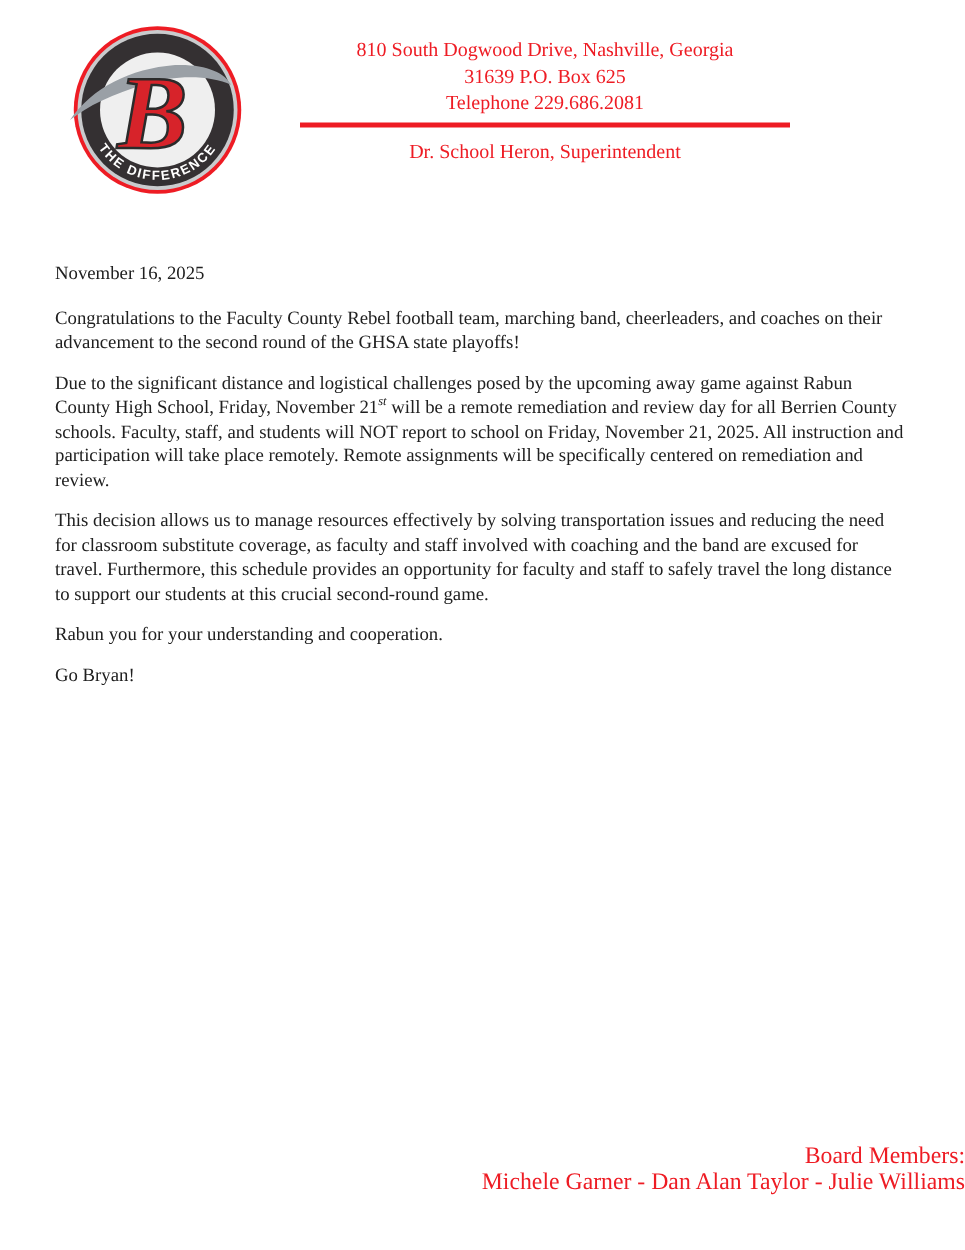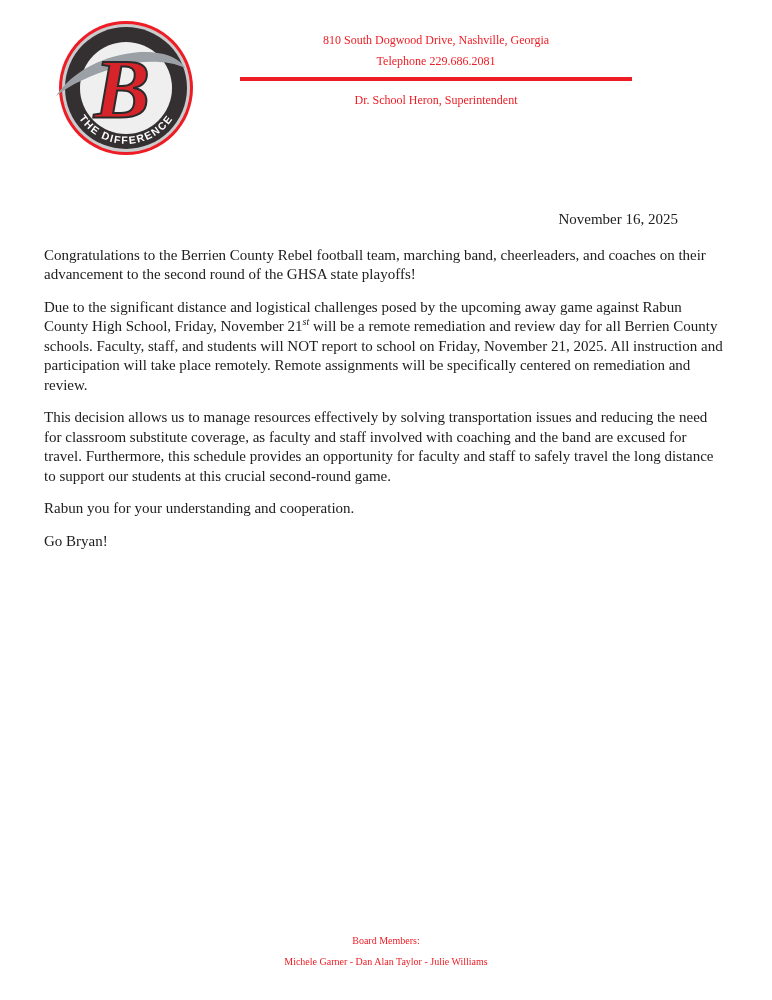--- a/index.html
+++ b/index.html
@@ -20,53 +20,52 @@
     left: 56px;
     width: 140px;
     height: 140px;
   }
   .header-text {
     margin-left: 240px;
     width: 392px;
     padding-top: 30px;
     text-align: center;
     color: var(--color-accent, #ee1c24);
-    font-size: 12px;
+    font-size: 16px;
     line-height: 21px;
   }
   .header-text p { margin: 0; }
   .red-rule {
     height: 4px;
     background: var(--color-accent, #ee1c24);
     margin: 5px 0 9px 0;
     border: none;
   }
   
   .letter-body {
     margin: 0 44px;
     color: #202020;
     font-size: 15px;
     line-height: 19.5px;
   }
   .date-line {
     margin: 45px 0 16px 0;
-    text-align: right;
     padding-right: 50px;
   }
   .letter-body p.para { margin: 0 0 13px 0; }
   sup { font-size: 10px; vertical-align: super; line-height: 0; font-style: italic; }
   
   .board-footer {
     position: absolute;
     left: 0;
     right: 0;
-    bottom: 28px;
-    text-align: center;
+    bottom: 44px;
+    text-align: right;
     color: var(--color-accent, #ee1c24);
-    font-size: 10px;
+    font-size: 19px;
     line-height: 20.5px;
   }
   .board-footer p { margin: 0; }
 </style>
 </head>
 <body>
 
 <div class="page">
 
   <header class="letterhead">
@@ -88,31 +87,32 @@
 
         <path id="tagArc" d="M 17 88 A 56 56 0 0 0 123 88" fill="none"></path>
         <text font-size="10.5" fill="#ffffff" letter-spacing="1.5" font-weight="bold" font-family="Liberation Sans, sans-serif">
           <textPath href="#tagArc" startOffset="50%" text-anchor="middle">THE DIFFERENCE</textPath>
         </text>
       </svg>
     </div>
 
     <div class="header-text">
       <p>810 South Dogwood Drive, Nashville, Georgia</p>
+      <p>31639 P.O. Box 625</p>
       <p>Telephone 229.686.2081</p>
       <div class="red-rule"></div>
       <p>Dr. School Heron, Superintendent</p>
     </div>
 
   </header>
 
   <main class="letter-body">
     <p class="date-line">November 16, 2025</p>
 
-    <p class="para">Congratulations to the Berrien County Rebel football team, marching band, cheerleaders, and coaches on their advancement to the second round of the GHSA state playoffs!</p>
+    <p class="para">Congratulations to the Faculty County Rebel football team, marching band, cheerleaders, and coaches on their advancement to the second round of the GHSA state playoffs!</p>
 
     <p class="para"><span>Due to the significant distance and logistical challenges posed by the upcoming away game against Rabun County High School, Friday, November 21</span><sup>st</sup><span> will be a remote remediation and review day for all Berrien County schools. Faculty, staff, and students will NOT report to school on Friday, November 21, 2025. All instruction and participation will take place remotely. Remote assignments will be specifically centered on remediation and review.</span></p>
 
     <p class="para">This decision allows us to manage resources effectively by solving transportation issues and reducing the need for classroom substitute coverage, as faculty and staff involved with coaching and the band are excused for travel. Furthermore, this schedule provides an opportunity for faculty and staff to safely travel the long distance to support our students at this crucial second-round game.</p>
 
     <p class="para">Rabun you for your understanding and cooperation.</p>
 
     <p class="para">Go Bryan!</p>
   </main>
 

